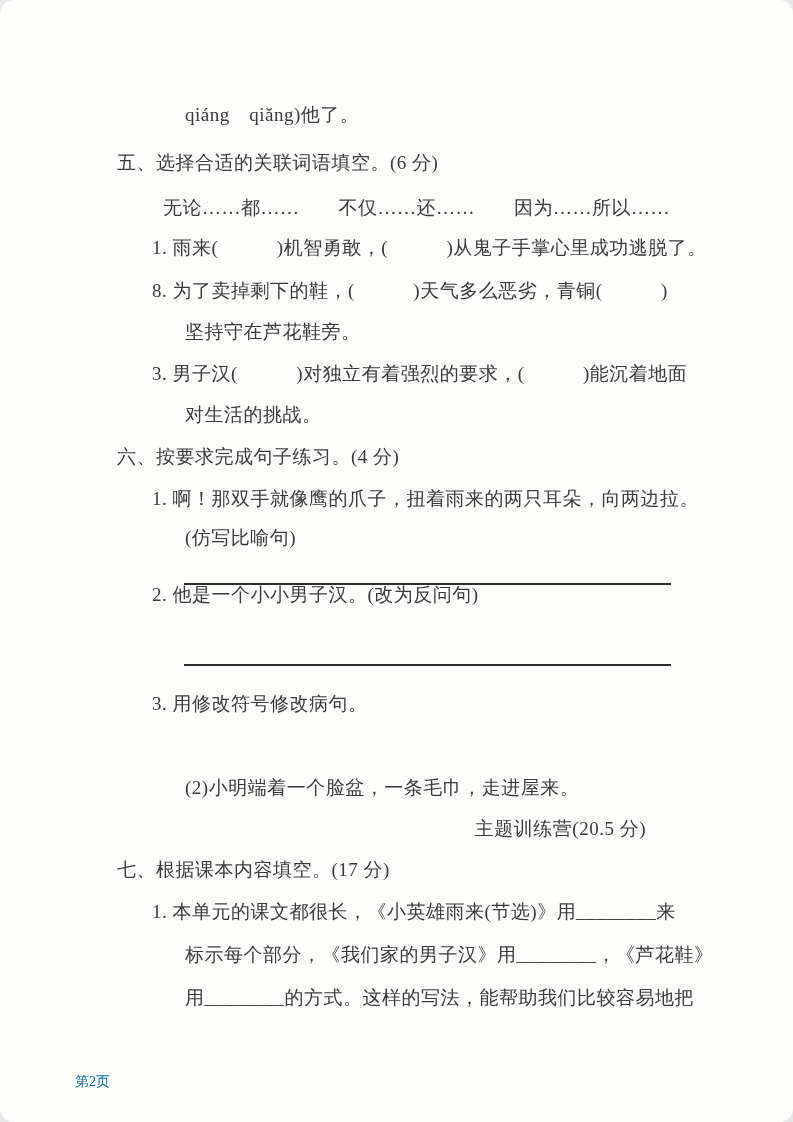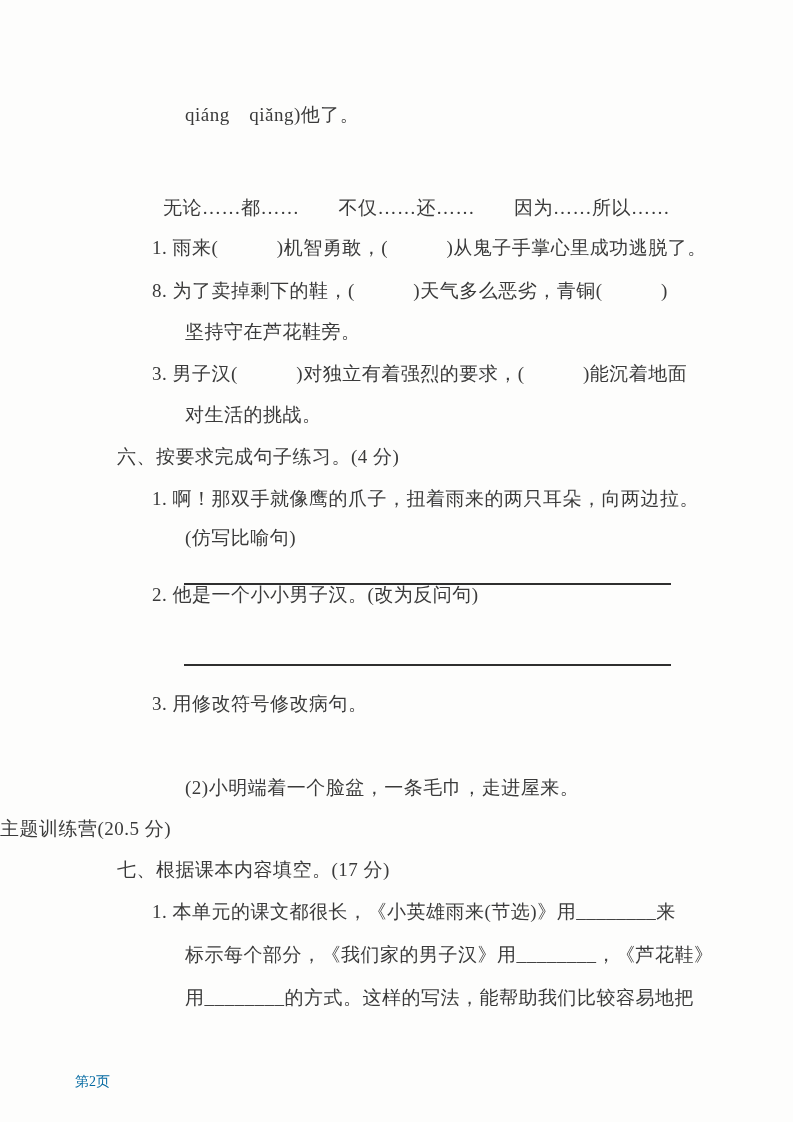--- a/index.html
+++ b/index.html
@@ -4,20 +4,21 @@
 <style>
   html,body{margin:0;padding:0;background:#e8e8e8;}
   .page{
     position:relative;
     width:793px;height:1122px;
     margin:0 auto;
     background:#fdfdfc;
     font-family:"Liberation Serif","DejaVu Serif",serif;
     color:#3a3a3a;
     overflow:hidden;
+    border-radius:14px;
   }
   .t{
     position:absolute;
     font-size:19px;
     line-height:27px;
     white-space:pre;
     letter-spacing:0.5px;
   }
   .rule{
     position:absolute;
@@ -35,34 +36,35 @@
   .pos-s5q3b   {left:185px;top:401px;}
   .pos-s6h     {left:117px;top:443px;}
   .pos-s6q1    {left:152px;top:485px;}
   .pos-s6q1n   {left:185px;top:524px;}
   .pos-rule1   {left:184px;top:583px;width:487px;}
   .pos-s6q2    {left:152px;top:581px;}
   .pos-rule2   {left:184px;top:664px;width:487px;}
   .pos-s6q3    {left:152px;top:690px;}
   .pos-s6q3s1  {left:185px;top:732px;}
   .pos-s6q3s2  {left:185px;top:774px;}
-  .pos-theme   {left:0;top:815px;width:646px;text-align:left;}
+  .pos-theme   {left:0;top:815px;width:646px;text-align:right;}
   .pos-s7h     {left:117px;top:856px;}
   .pos-s7q1a   {left:152px;top:898px;}
   .pos-s7q1b   {left:185px;top:941px;}
   .pos-s7q1c   {left:185px;top:984px;}
   .pos-footer  {left:75px;top:1072px;font-size:14px;line-height:20px;color:#0369a1;letter-spacing:0;}
 </style>
 </head>
 <body>
 
 <div class="page">
 
   <div class="t pos-carry">qiáng　qiǎng)他了。</div>
 
+  <div class="t pos-s5h">五、选择合适的关联词语填空。(6 分)</div>
   <div class="t pos-s5o">无论……都……　　不仅……还……　　因为……所以……</div>
   <div class="t pos-s5q1">1. 雨来(　　　)机智勇敢，(　　　)从鬼子手掌心里成功逃脱了。</div>
   <div class="t pos-s5q2a">8. 为了卖掉剩下的鞋，(　　　)天气多么恶劣，青铜(　　　)</div>
   <div class="t pos-s5q2b">坚持守在芦花鞋旁。</div>
   <div class="t pos-s5q3a">3. 男子汉(　　　)对独立有着强烈的要求，(　　　)能沉着地面</div>
   <div class="t pos-s5q3b">对生活的挑战。</div>
 
   <div class="t pos-s6h">六、按要求完成句子练习。(4 分)</div>
   <div class="t pos-s6q1">1. 啊！那双手就像鹰的爪子，扭着雨来的两只耳朵，向两边拉。</div>
   <div class="t pos-s6q1n">(仿写比喻句)</div>

